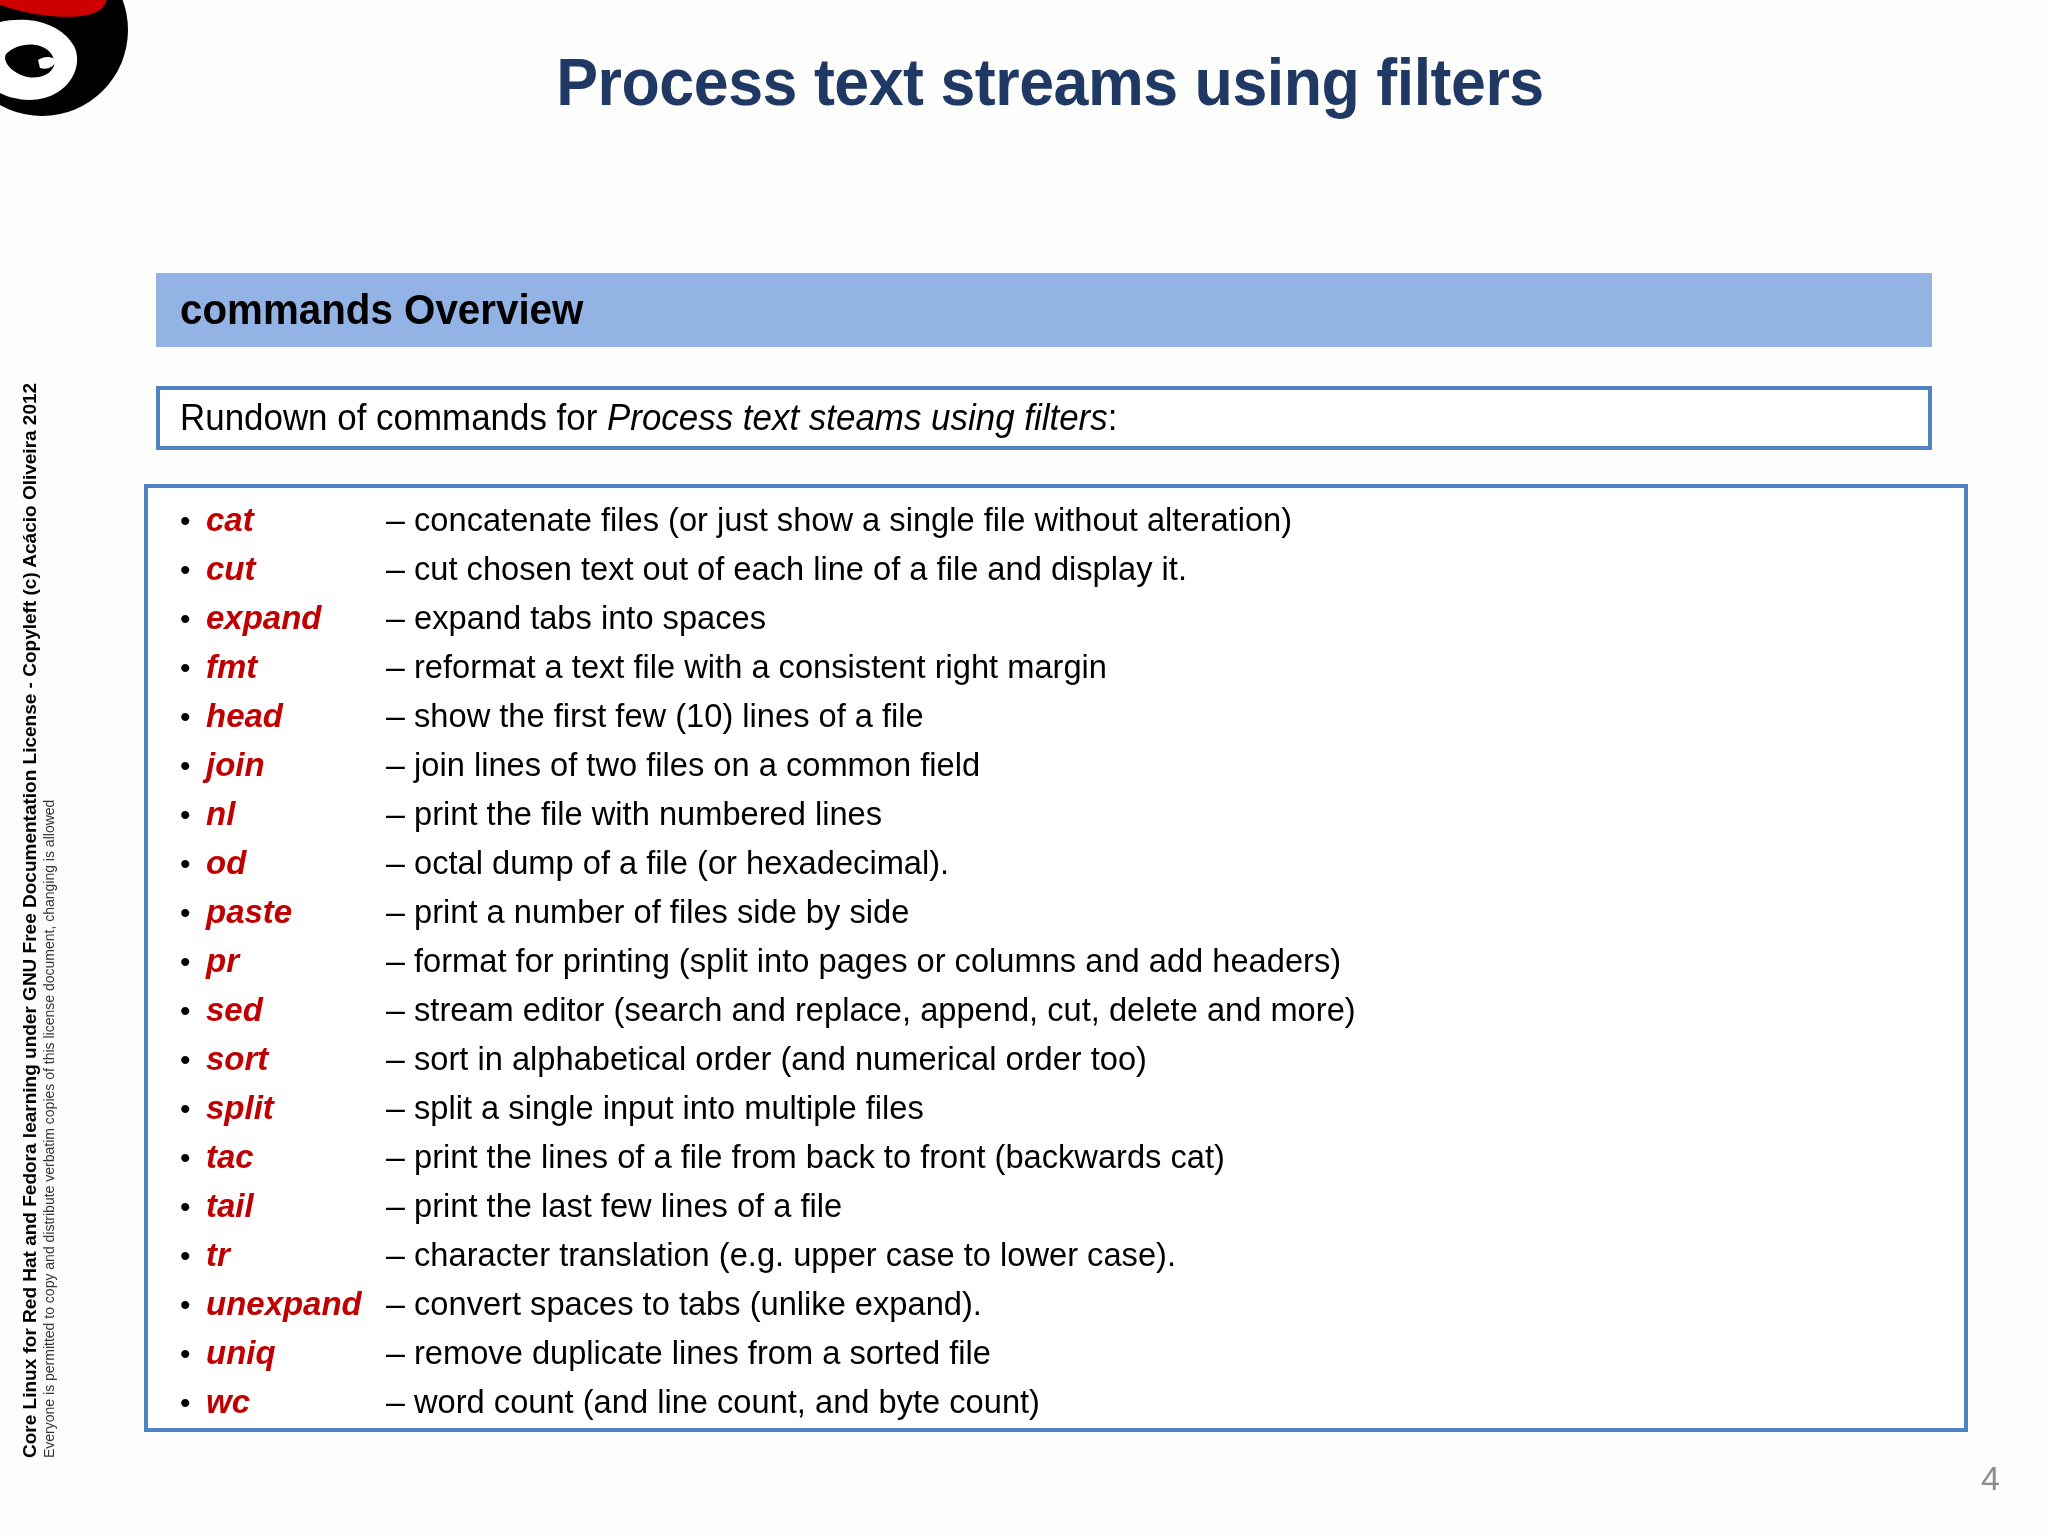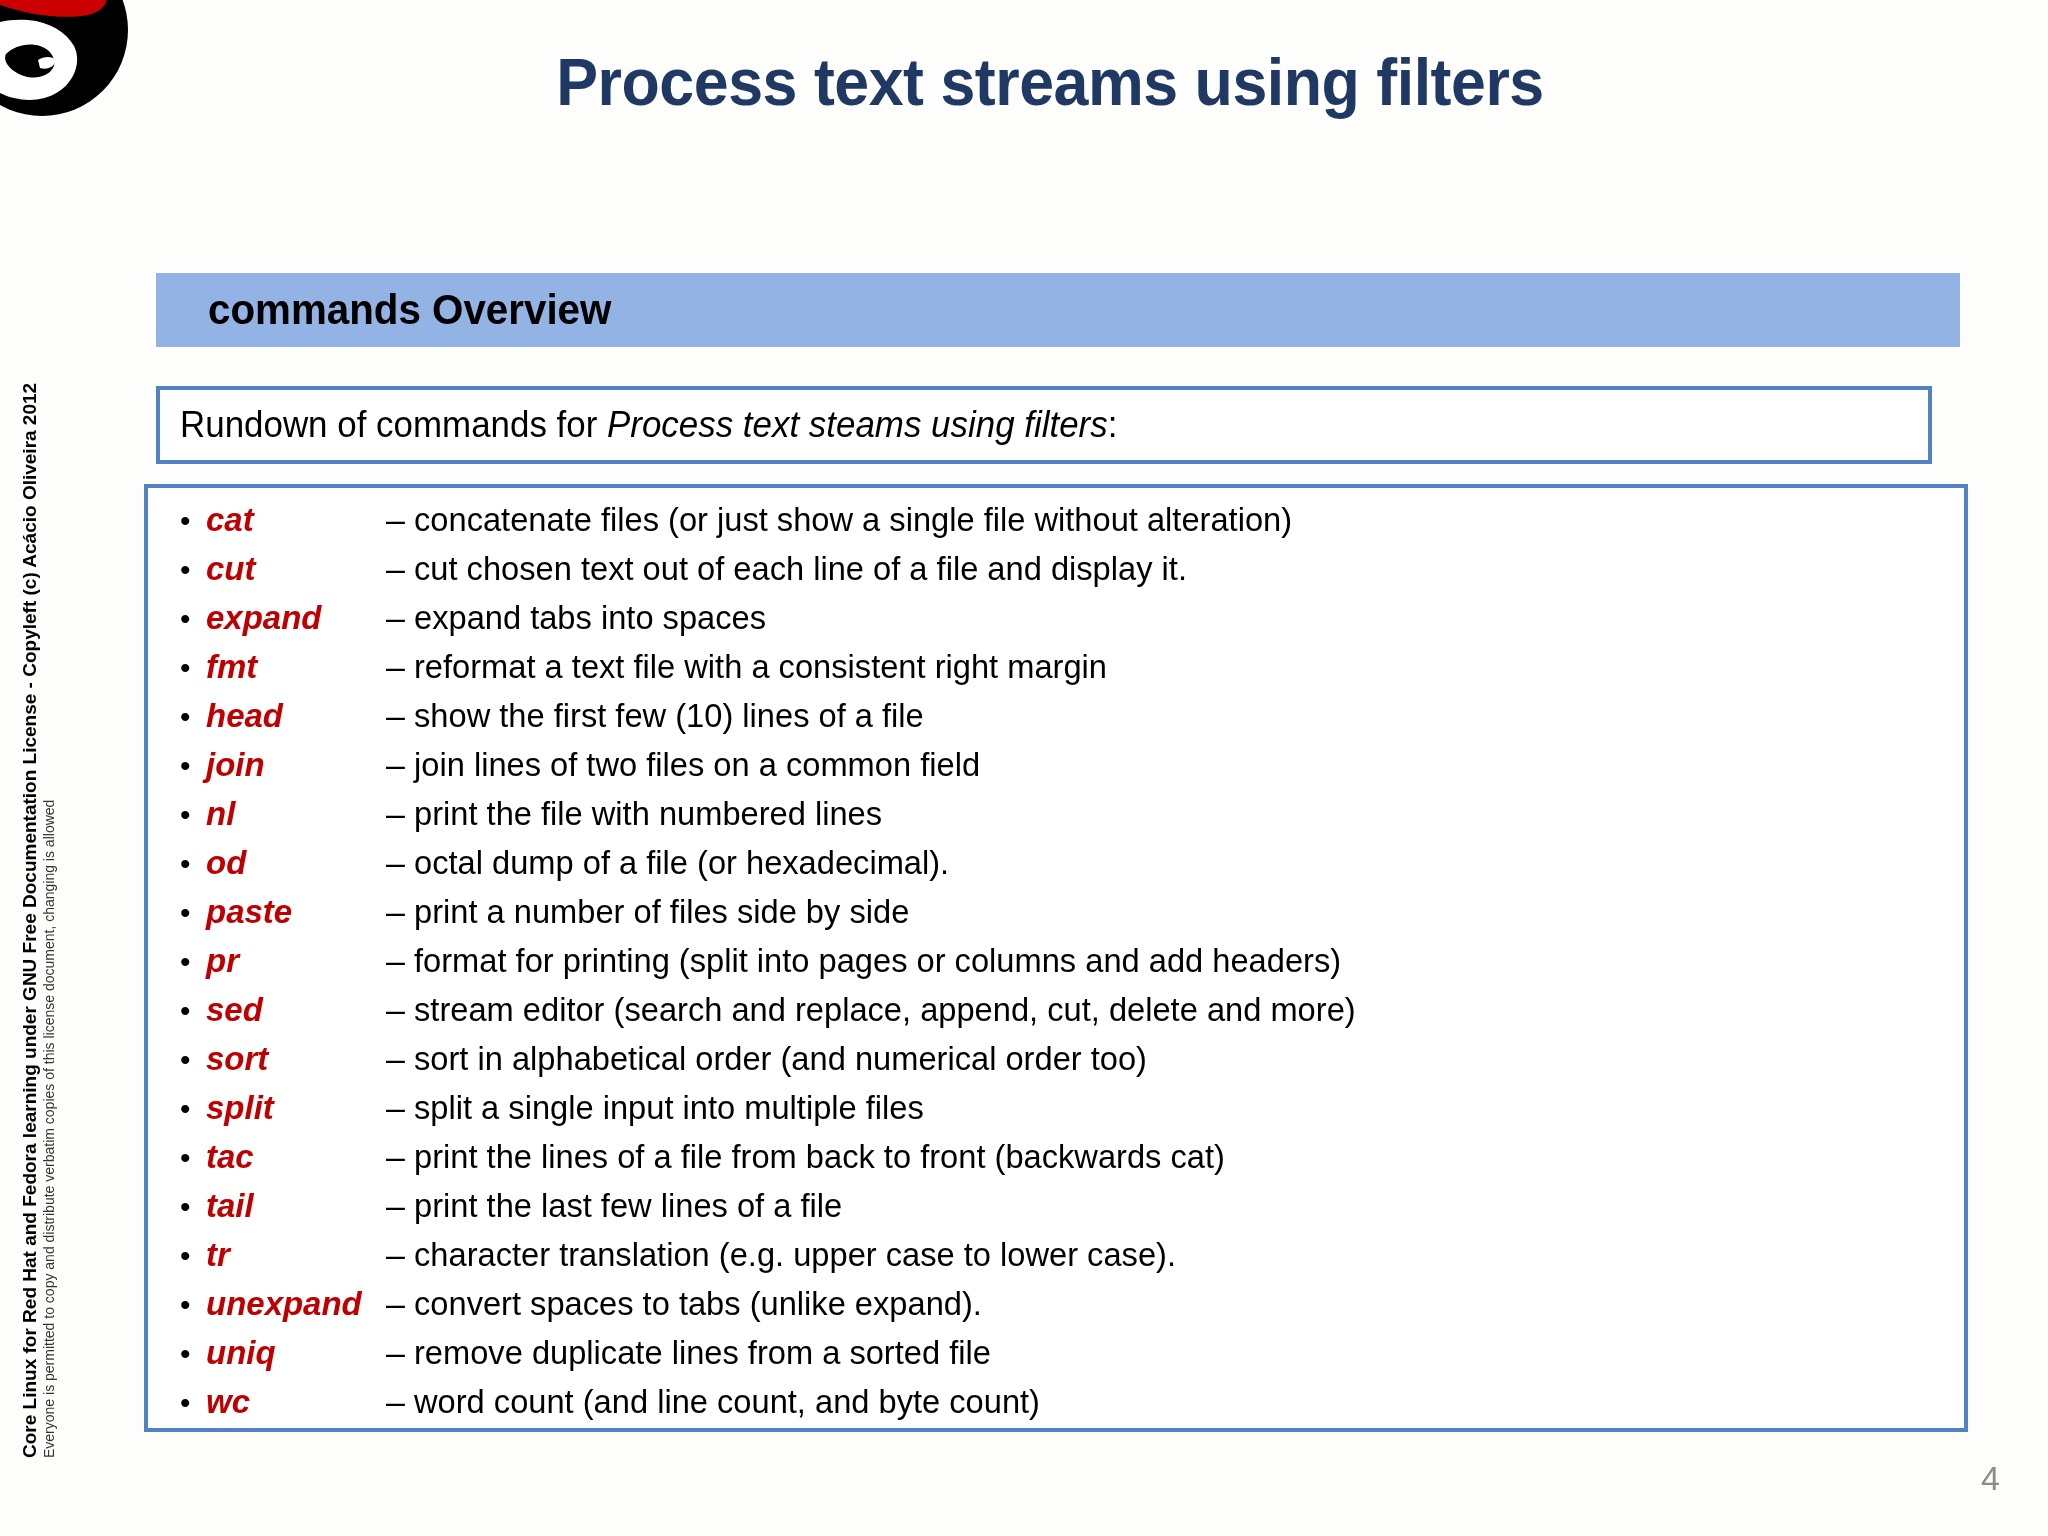--- a/index.html
+++ b/index.html
@@ -45,39 +45,38 @@
   
   .section-bar {
     position: absolute;
     left: 156px;
     top: 273px;
     width: 1776px;
     height: 74px;
     background: #93B3E5;
     display: flex;
     align-items: center;
-    padding-left: 28px;
   }
   .section-bar-label {
     margin-left: 24px;
     font-size: 42px;
     font-weight: bold;
     color: #000000;
     font-family: "Liberation Sans", sans-serif;
     transform: scaleX(0.96);
     transform-origin: left center;
   }
 
   
   .rundown-box {
     position: absolute;
     left: 156px;
     top: 386px;
     width: 1776px;
-    height: 78px;
+    height: 64px;
     box-sizing: border-box;
     border: 4px solid #5183C4;
     background: #ffffff;
     display: flex;
     align-items: center;
   }
   .rundown-text {
     margin-left: 20px;
     font-size: 36px;
     color: #000000;

